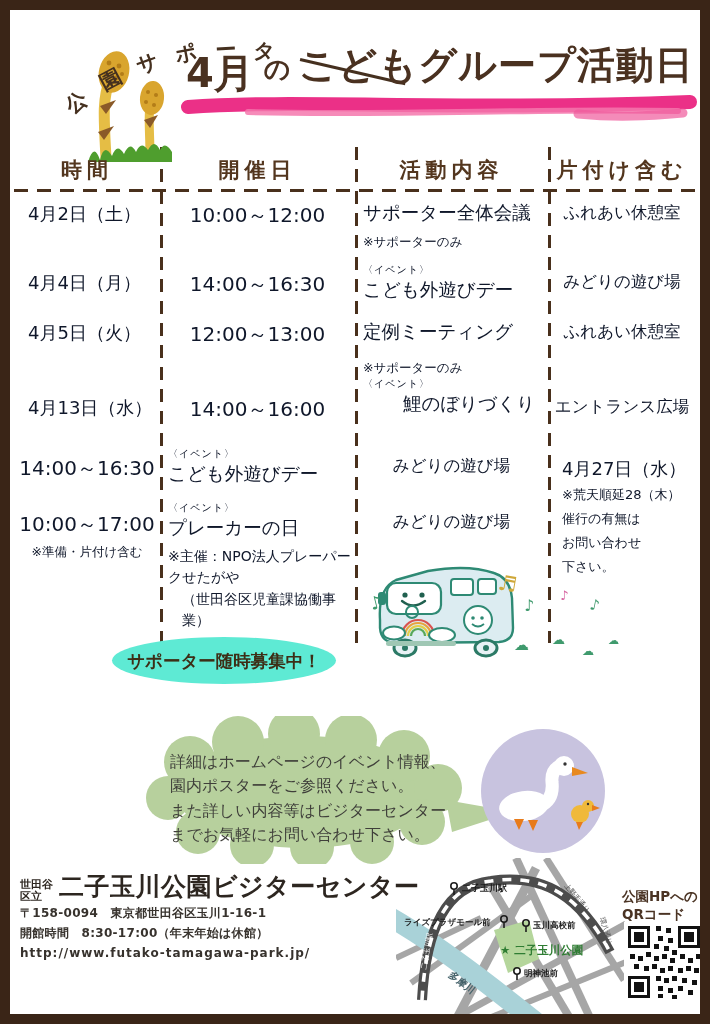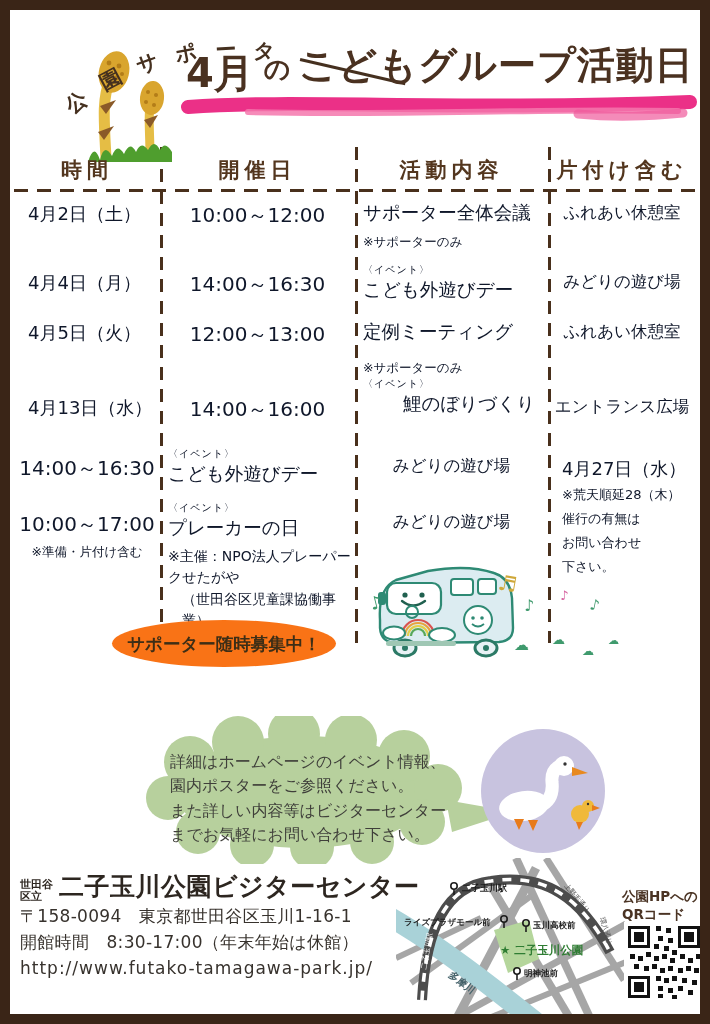--- a/index.html
+++ b/index.html
@@ -37,35 +37,35 @@
   .note{font-size:12.5px;margin-top:9px;}
   .note-sm{font-size:14px;margin-top:6px;line-height:1.5;}
   .dnote{font-size:13px;line-height:1.55;margin-top:4px;}
   .dnote.ind{}
   .indent{margin-left:40px;}
 
   
   .van{position:absolute;left:366px;top:556px;z-index:5;}
   .deco{position:absolute;z-index:5;}
 
-  .badge{position:absolute;left:112px;top:620px;width:224px;height:47px;background:#f97316;
+  .badge{position:absolute;left:112px;top:637px;width:224px;height:47px;background:#5eead4;
          border-radius:50%;display:flex;align-items:center;justify-content:center;z-index:6;
          font-size:17.5px;font-weight:600;color:#3d2e16;}
 
   .cloud-wrap{position:absolute;left:146px;top:716px;z-index:4;}
   .cloud-text{position:absolute;left:170px;top:750px;width:300px;z-index:5;
               font-size:16px;line-height:1.52;color:#3f3f3a;font-weight:500;}
   .duck-wrap{position:absolute;left:478px;top:726px;z-index:4;}
 
   
   .footer{position:absolute;left:20px;top:870px;z-index:5;color:#37322d;}
   .org-line{display:flex;align-items:flex-end;margin-bottom:3px;white-space:nowrap;}
   .org-prefix{display:inline-flex;flex-direction:column;font-size:11px;font-weight:700;line-height:1.1;margin-right:6px;color:#2d2620;}
   .org-name{font-size:25px;font-weight:700;color:#2d2620;letter-spacing:0.5px;}
-  .f-line{font-size:17px;line-height:1.2;margin-bottom:5.5px;font-weight:400;letter-spacing:0.3px;}
+  .f-line{font-size:12px;line-height:1.2;margin-bottom:5.5px;font-weight:700;letter-spacing:0.3px;}
   .f-url{letter-spacing:1px;}
 
   .map-wrap{position:absolute;left:396px;top:858px;z-index:4;}
   .qr-cap{position:absolute;left:622px;top:888px;z-index:5;font-size:13.5px;font-weight:700;color:#4a3323;line-height:1.3;}
   .qr{position:absolute;left:624px;top:922px;z-index:5;}
 </style>
 </head>
 <body>
 
 <div class="poster">

